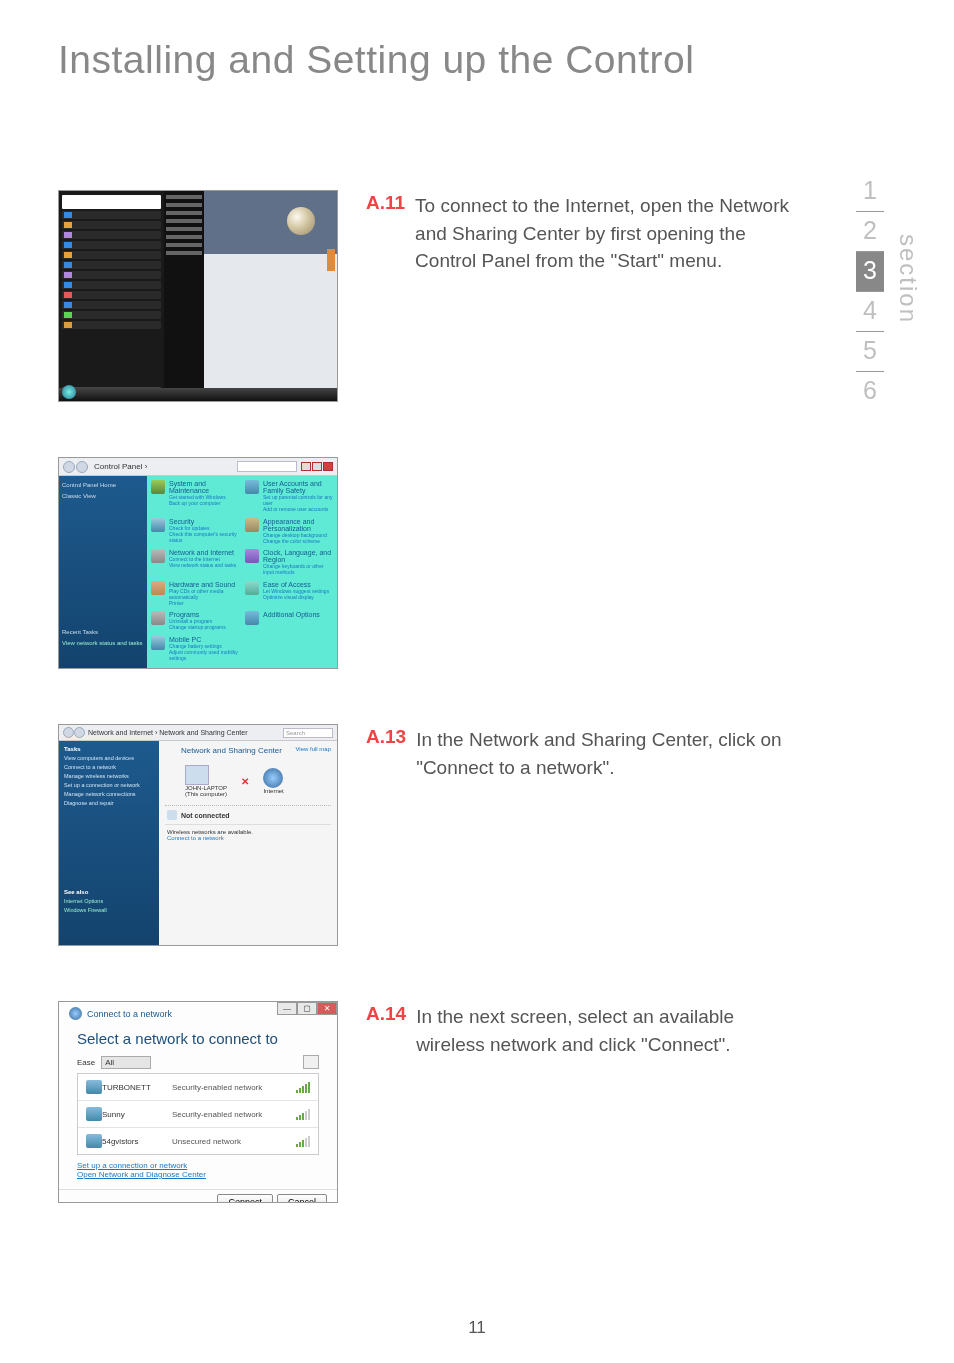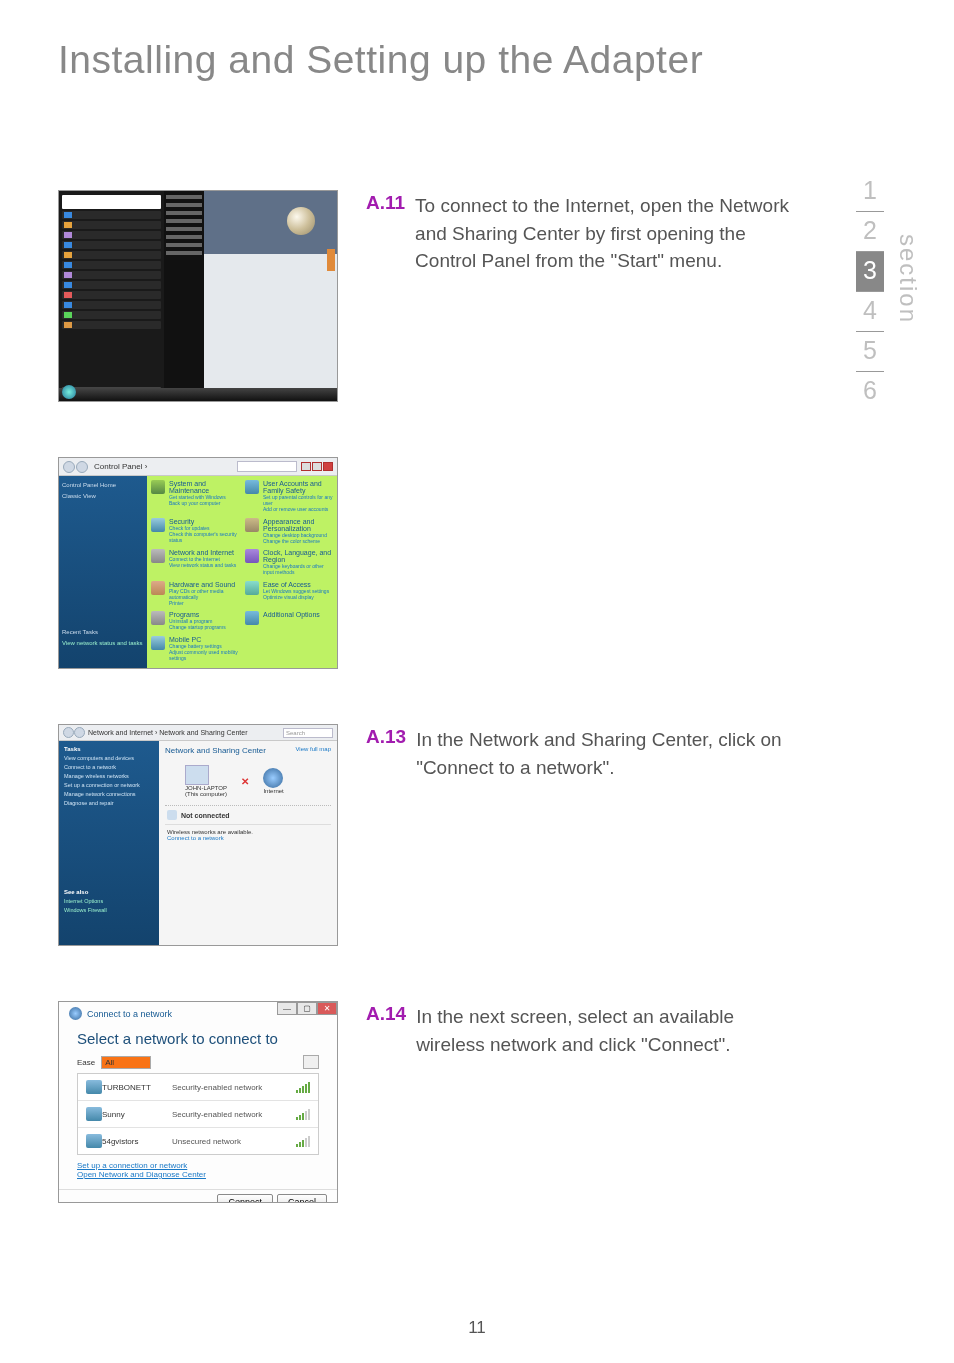--- a/index.html
+++ b/index.html
@@ -39,21 +39,21 @@
     }
     .step {
       margin-left: 28px;
       display: flex;
       align-items: flex-start;
       padding-top: 2px;
     }
     .step-num {
       font-weight: bold;
       font-size: 19px;
-      color: #a21caf;
+      color: #ef4444;
       margin-right: 10px;
       white-space: nowrap;
     }
     .step-text {
       font-size: 19px;
       color: #555;
       line-height: 1.45;
     }
     .sidebar {
       position: absolute;
@@ -154,21 +154,21 @@
       height: 13px; background: linear-gradient(#444, #111);
     }
     .mock-start .startbtn {
       position: absolute; left: 3px; bottom: 2px;
       width: 14px; height: 14px; border-radius: 50%;
       background: radial-gradient(circle, #7ed, #279);
     }
 
     .mock-cp {
       height: 210px;
-      background: #bef264;
+      background: #5eead4;
       position: relative;
       font-size: 6px;
       overflow: hidden;
     }
     .mock-cp .topbar { height: 18px; background: #eceef1; border-bottom: 1px solid #c9c9c9; display:flex; align-items:center; justify-content:space-between; padding: 0 4px;}
     .mock-cp .topbar .nav { display:flex; gap:1px;}
     .mock-cp .topbar .nav span { width:12px; height:12px; border-radius:50%; background: #cfd8e4; border:1px solid #9ab;}
     .mock-cp .topbar .breadcrumb { font-size:8px; color:#333; margin-left:6px;}
     .mock-cp .topbar .search { width:60px; height:11px; background:#fff; border:1px solid #bbc;}
     .mock-cp .topbar .winbtns { display:flex; gap:1px;}
@@ -199,21 +199,21 @@
     .mock-nsc .topbar .nav span { display:inline-block; width:11px; height:11px; border-radius:50%; background:#cfd8e4; border:1px solid #9ab;}
     .mock-nsc .topbar .bc { font-size:7px; color:#333;}
     .mock-nsc .topbar .srch { width:50px; height:10px; background:#fff; border:1px solid #bbc; display:flex; align-items:center; padding-left:2px; font-size:6px; color:#999;}
     .mock-nsc .body { display:flex; height: calc(100% - 16px);}
     .mock-nsc .side { width: 100px; background: linear-gradient(#1e5a8e, #13436d); padding:5px; color:#cfe4f5;}
     .mock-nsc .side b { color:#fff; display:block; margin-bottom:3px;}
     .mock-nsc .side span { display:block; margin-bottom:3px; font-size:5.5px;}
     .mock-nsc .side .spacer { height: 80px;}
     .mock-nsc .side .foot span { color:#9ec;}
     .mock-nsc .main { flex:1; padding:5px 6px;}
-    .mock-nsc .main h4 { color:#165a93; font-size:8px; font-weight:normal; margin-bottom:6px;}
+    .mock-nsc .main h4 { color:#165a93; font-size:8px; font-weight:normal; margin-bottom:6px;margin-left:16px;}
     .mock-nsc .diag { display:flex; align-items:center; gap:14px; padding: 4px 20px 8px 20px; border-bottom: 1px dotted #bbb;}
     .mock-nsc .diag .pc { width:24px; height:20px; background:#cde; border:1px solid #aac;}
     .mock-nsc .diag .x { color:#d33; font-weight:bold; font-size:10px;}
     .mock-nsc .diag .globe { width:20px; height:20px; border-radius:50%; background: radial-gradient(#9cf,#369);}
     .mock-nsc .diag .lbl { font-size:6px; color:#333; text-align:center;}
     .mock-nsc .notcon { display:flex; align-items:center; gap:4px; padding:4px 2px; border-bottom:1px solid #ddd; font-size:7px;}
     .mock-nsc .notcon .wi { width:10px; height:10px; background:#cde; border-radius:2px;}
     .mock-nsc .avail { padding:4px 2px; font-size:6px;}
     .mock-nsc .avail a { color:#1978c6;}
 
@@ -227,40 +227,40 @@
     }
     .mock-conn .winbtns { position:absolute; top:0; right:0; display:flex;}
     .mock-conn .winbtns span { width:20px; height:13px; border:1px solid #999; background:#e8e8e8; font-size:8px; text-align:center; line-height:11px;}
     .mock-conn .winbtns span.close { background:#d95a5a; color:#fff;}
     .mock-conn .hdr { padding: 5px 10px 10px 10px; display:flex; align-items:center; gap:5px;}
     .mock-conn .hdr .gi { width:13px; height:13px; border-radius:50%; background: radial-gradient(#9cf,#369);}
     .mock-conn .hdr span { color:#165a93;}
     .mock-conn .inner { padding: 0 18px;}
     .mock-conn .title { color:#1d4f7a; font-size:15px; margin-bottom:8px;}
     .mock-conn .filterbar { display:flex; align-items:center; gap:6px; font-size:8px; margin-bottom:4px;}
-    .mock-conn .filterbar .dd { width:50px; height:13px; background:#f97316; border:1px solid #aaa; font-size:8px; padding-left:3px; line-height:11px;}
+    .mock-conn .filterbar .dd { width:50px; height:13px; background:#e5e5e5; border:1px solid #aaa; font-size:8px; padding-left:3px; line-height:11px;}
     .mock-conn .filterbar .refresh { margin-left:auto; width:16px; height:14px; border:1px solid #aaa; background:#f0f0f0;}
     .mock-conn .list { border:1px solid #ccc; background:#fff;}
     .mock-conn .row-net { display:flex; align-items:center; padding: 6px 8px; border-bottom:1px solid #e3e3e3; }
     .mock-conn .row-net:last-child { border-bottom:none;}
     .mock-conn .row-net .ni { width:16px; height:14px; background:linear-gradient(#8bd,#48a); border-radius:2px;}
     .mock-conn .row-net .name { width:70px; font-size:8px;}
     .mock-conn .row-net .sec { flex:1; font-size:8px; color:#555;}
     .mock-conn .row-net .sig { display:flex; align-items:flex-end; gap:1px; height:12px;}
     .mock-conn .row-net .sig span { width:2px; background:#6a4;}
     .mock-conn .row-net .sig.mid span:nth-child(n+4){ background:#ccc;}
     .mock-conn .links { padding: 6px 0; font-size:8px;}
     .mock-conn .links a { color:#1978c6; display:block; text-decoration:underline;}
     .mock-conn .btns { display:flex; justify-content:flex-end; gap:4px; padding:4px 10px 6px 0; border-top:1px solid #ddd; margin-top:4px;}
     .mock-conn .btns button { font-size:9px; padding:2px 10px; background:linear-gradient(#fefefe,#e3e3e3); border:1px solid #8a8a8a; border-radius:2px;}
   </style>
 </head>
 <body>
 
-<h1 class="page-title">Installing and Setting up the Adapter</h1>
+<h1 class="page-title">Installing and Setting up the Control</h1>
 
 <div class="sidebar">
   <div class="sec-nums">
     <div class="sec-item">1</div>
     <div class="sec-item">2</div>
     <div class="sec-item active">3</div>
     <div class="sec-item">4</div>
     <div class="sec-item">5</div>
     <div class="sec-item last">6</div>
   </div>

